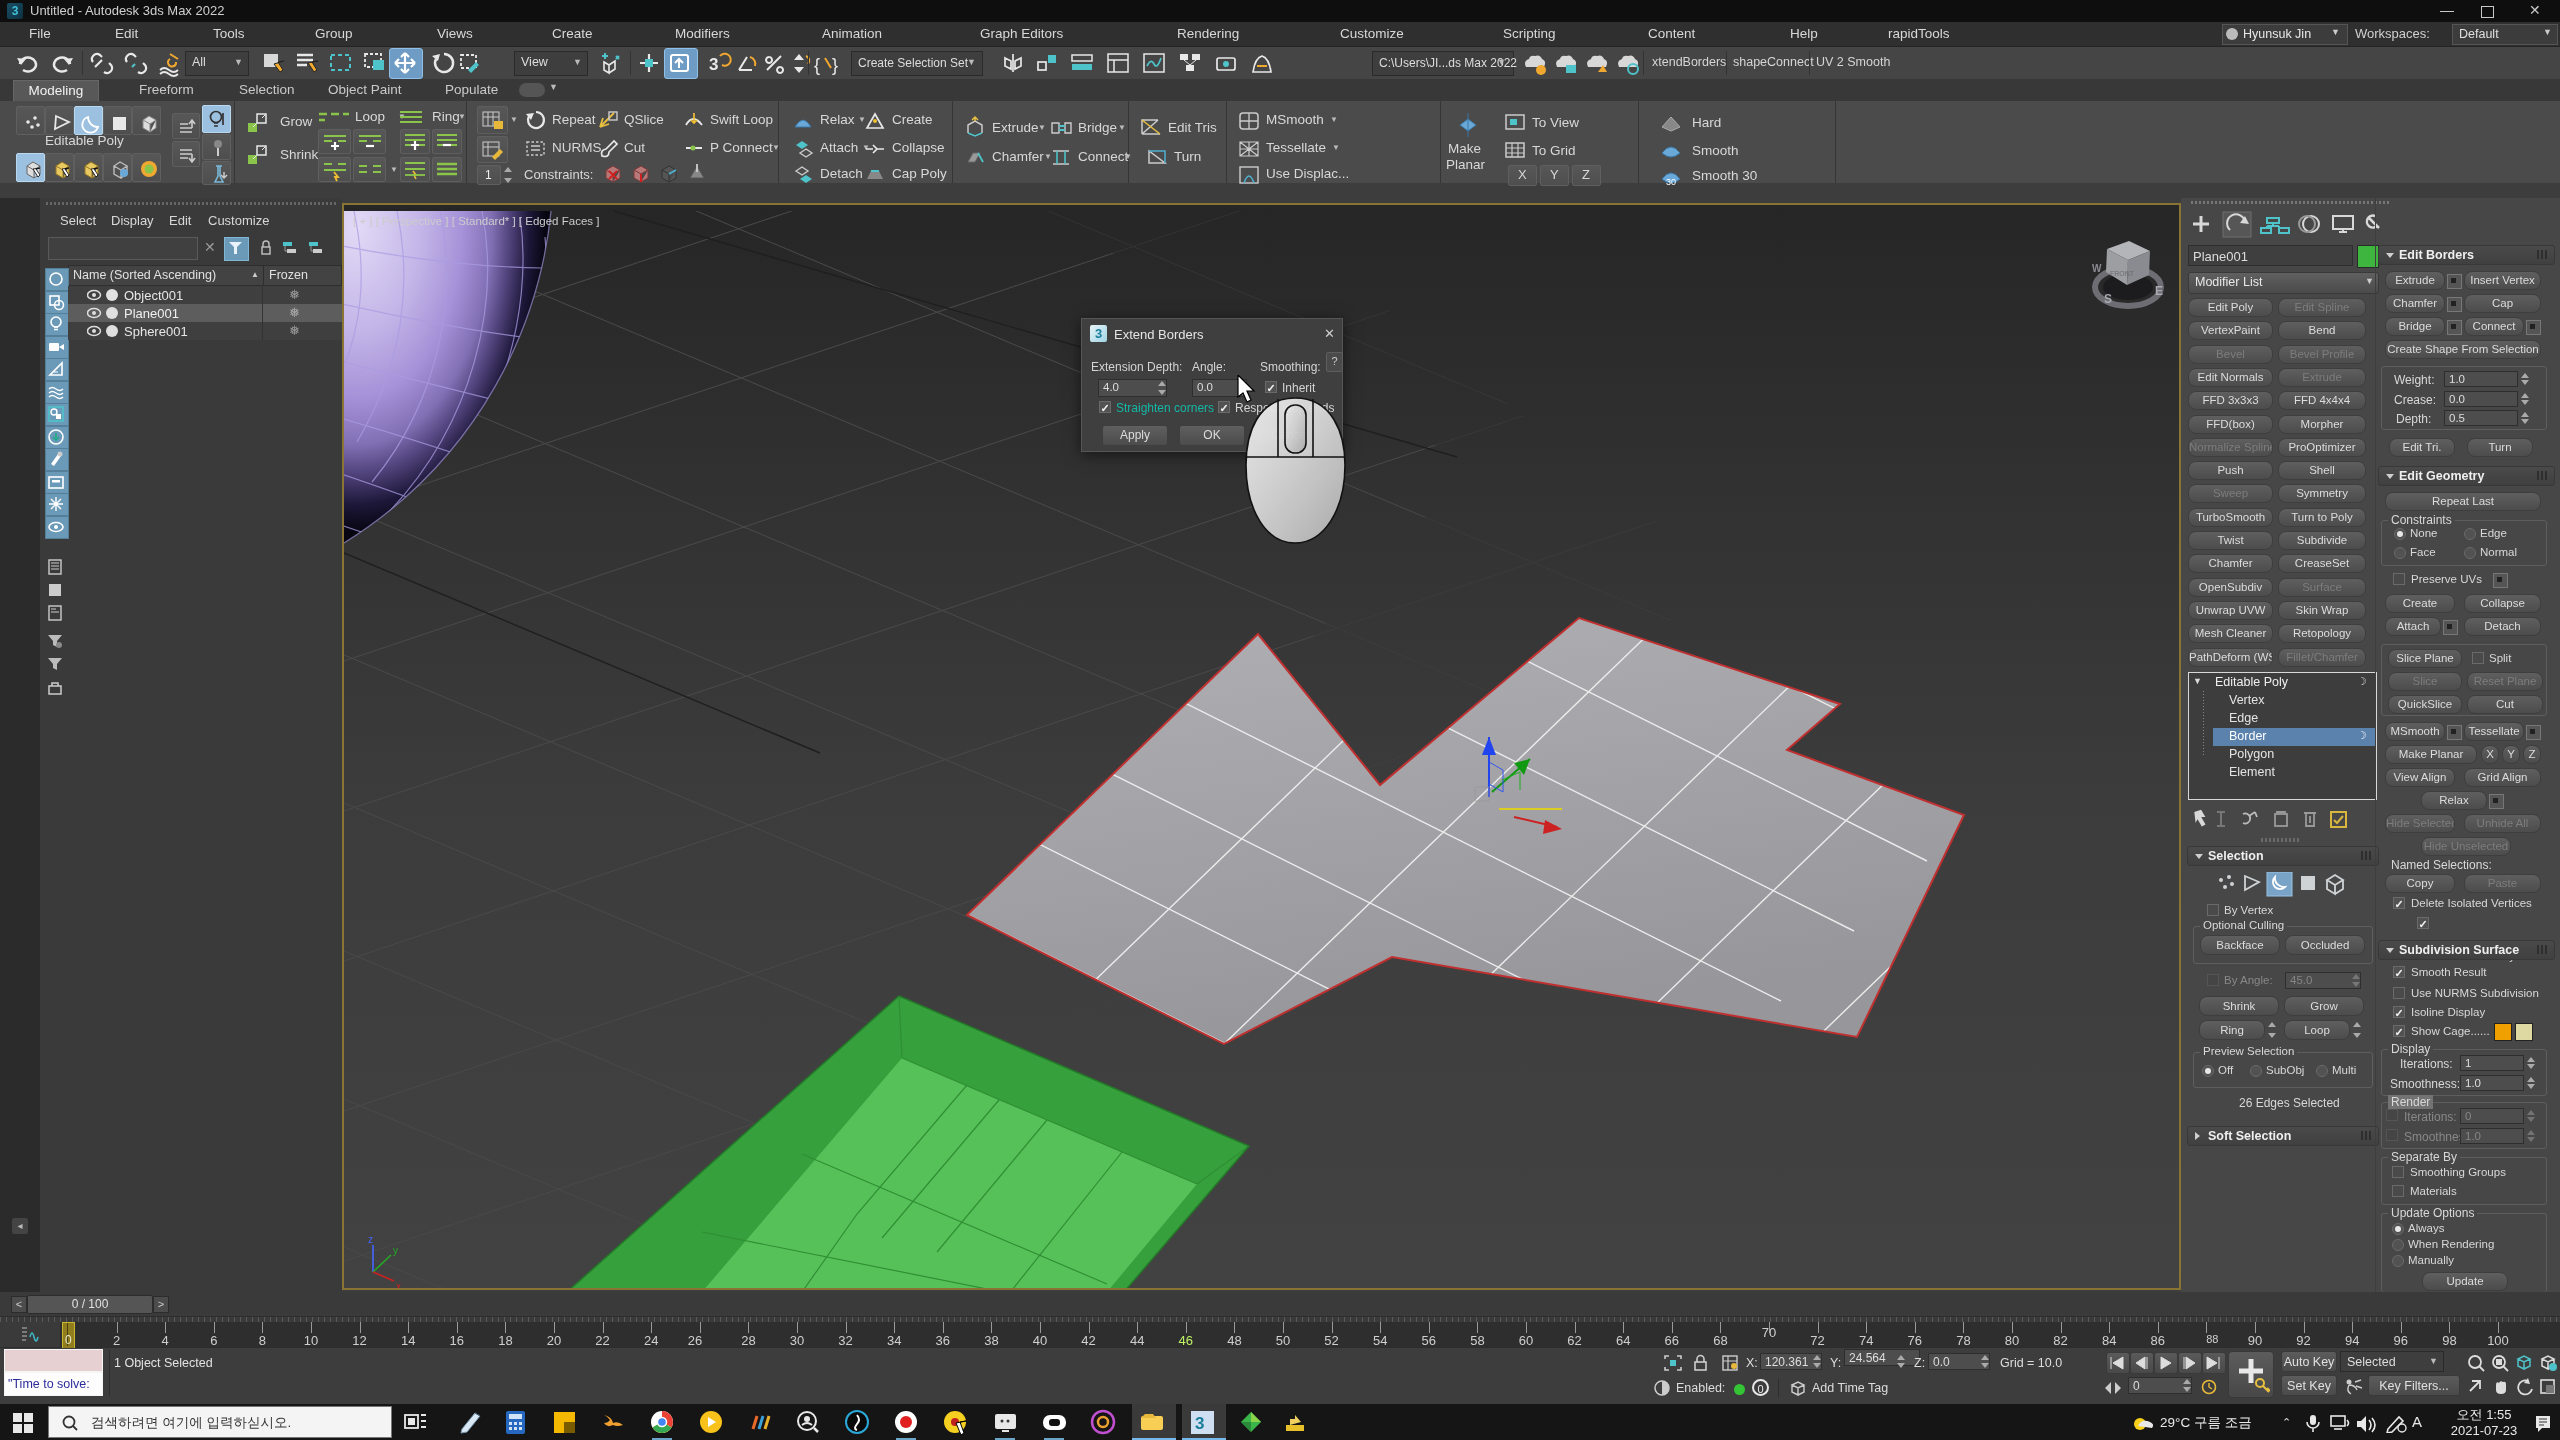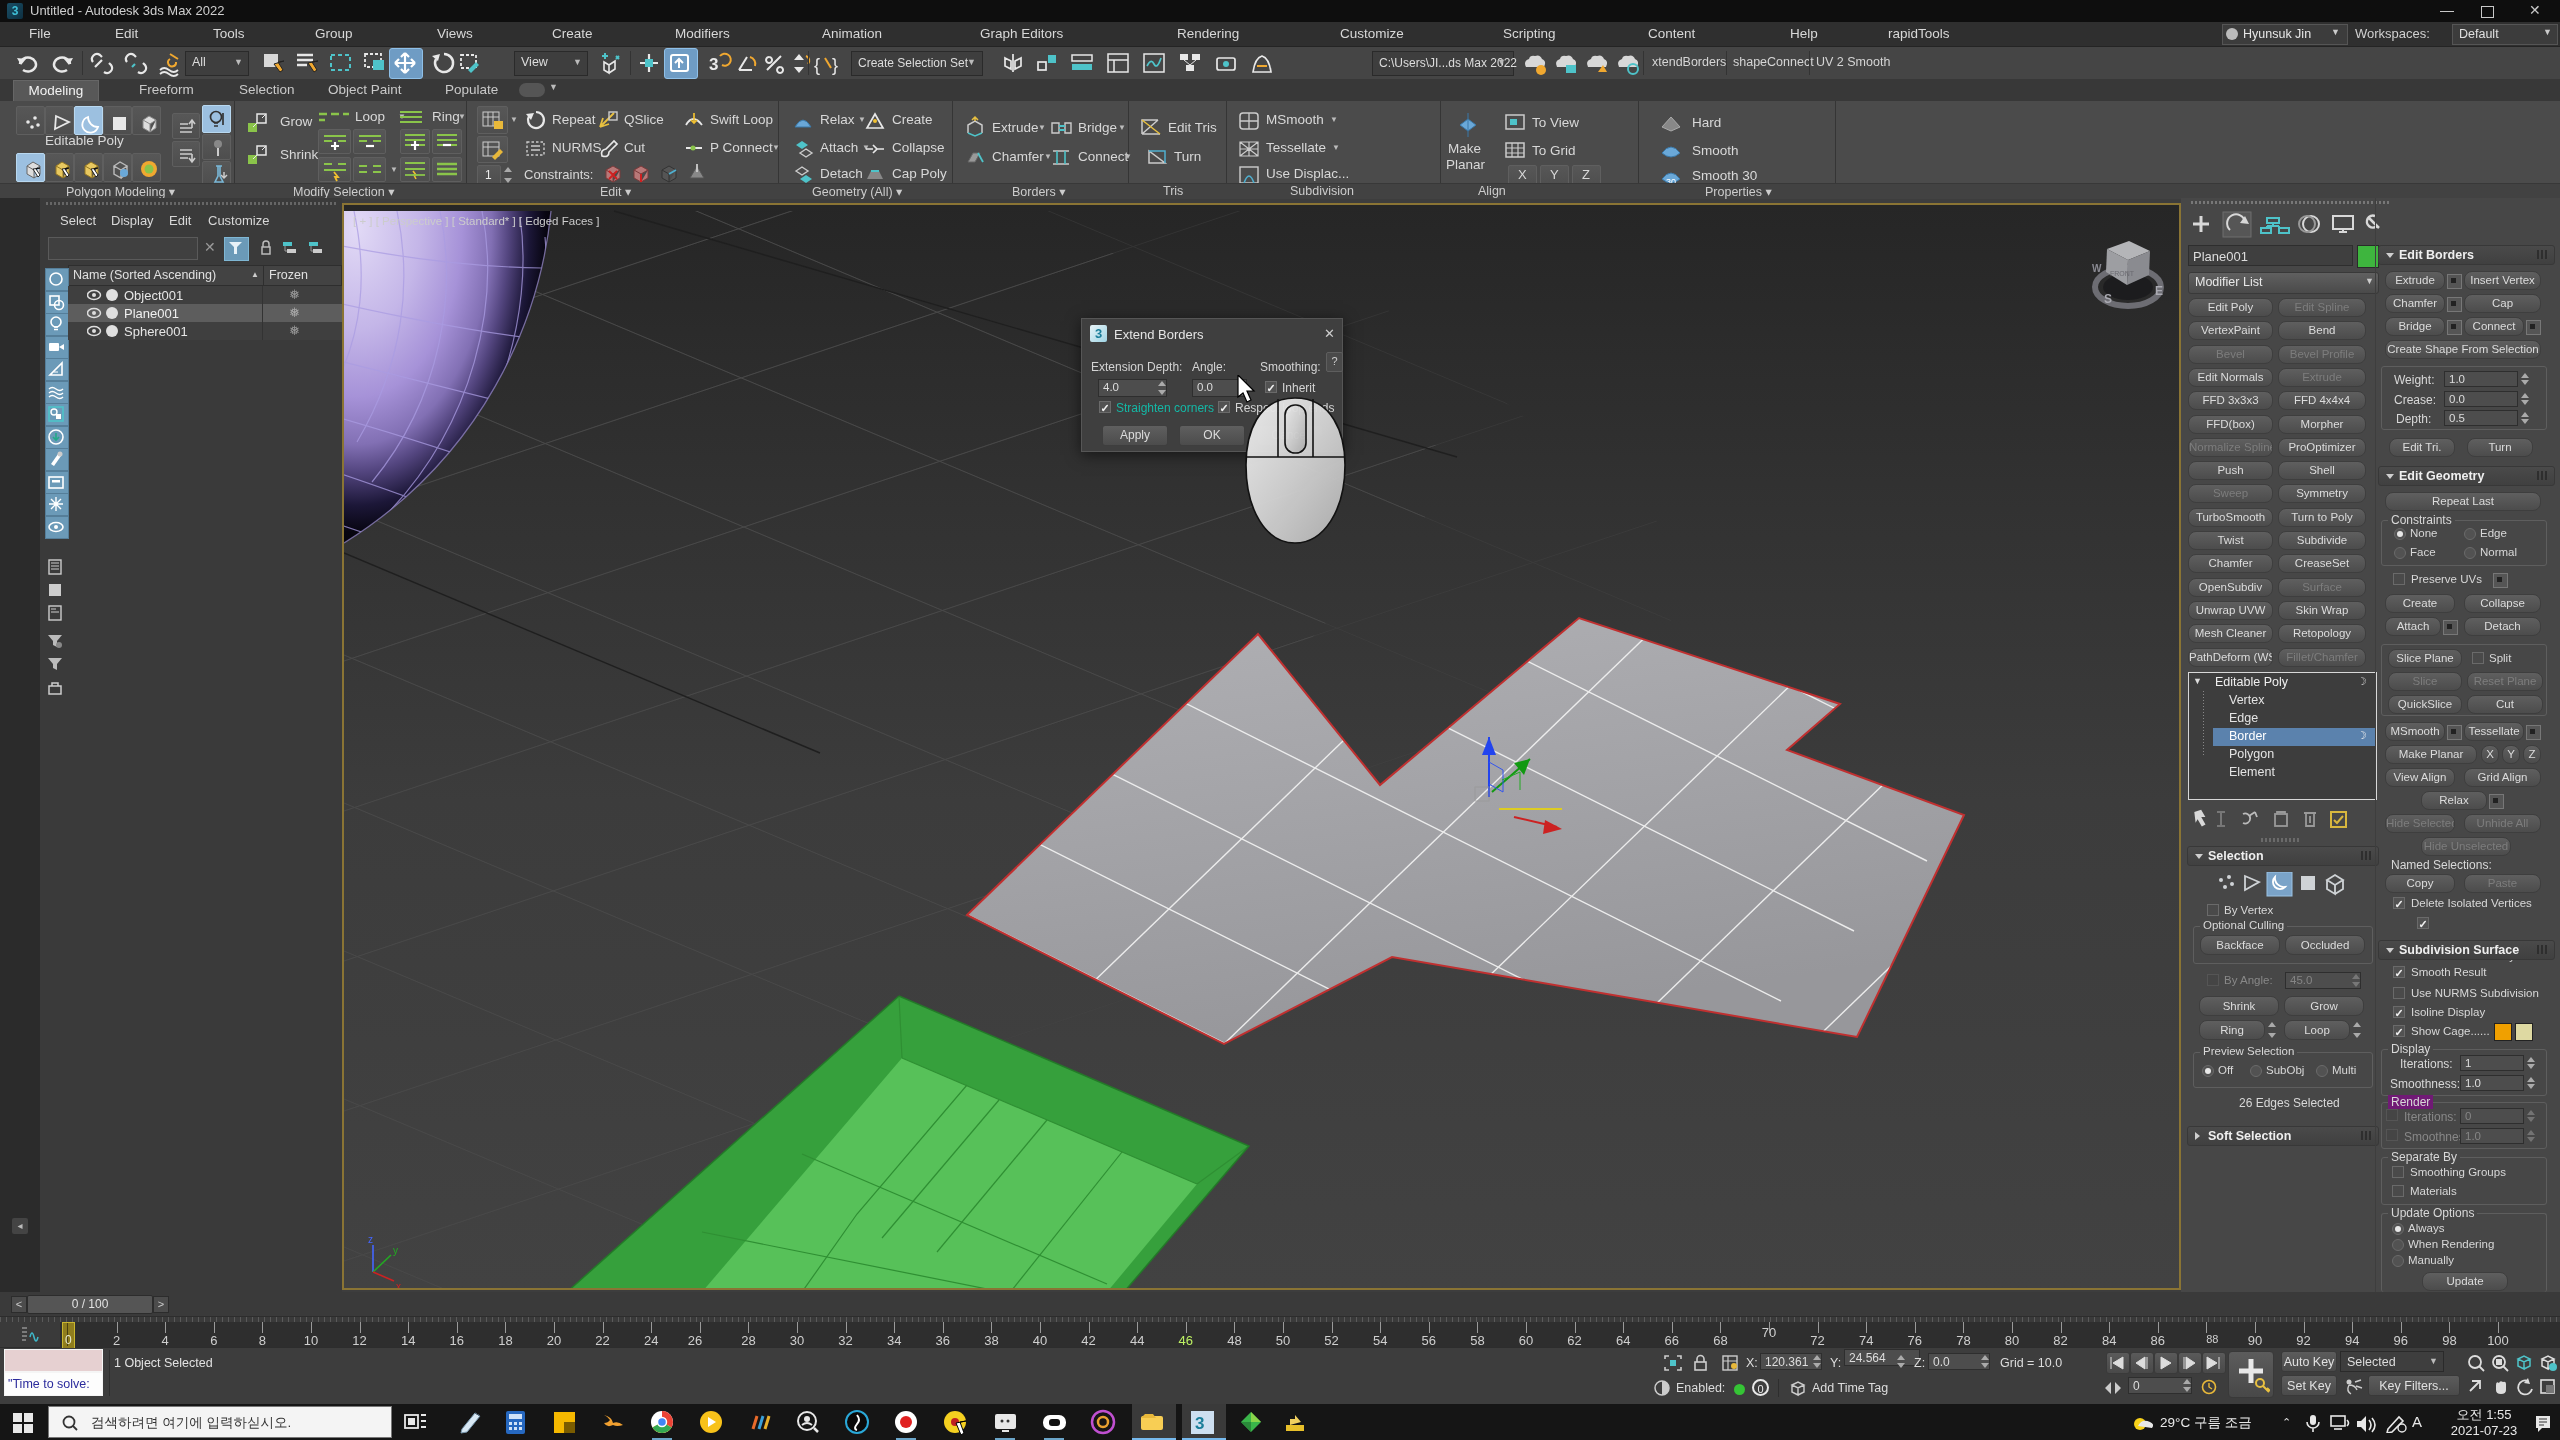--- a/index.html
+++ b/index.html
@@ -553,31 +553,20 @@
         <path d="M4,14 q9,-12 18,0 q-9,8 -18,0 Z" fill="#6aa8d8" stroke="#3a78a8"></path>
       </svg>
       <div class="tx" style="left:1692px;top:42px;font-size:13.5px;color:#d8d8d8">Smooth</div>
       <svg class="a" style="left:1658px;top:64px" width="28" height="22" viewBox="0 0 28 22">
         <path d="M4,14 q9,-12 18,0 q-9,8 -18,0 Z" fill="#6aa8d8" stroke="#3a78a8"></path>
         <text x="8" y="20" font-size="9" fill="#fff">30</text>
       </svg>
       <div class="tx" style="left:1692px;top:67px;font-size:13.5px;color:#d8d8d8">Smooth 30</div>
     </div>
 
-<div class="a" style="left:0;top:183px;width:2560px;height:15px;background:#424242;border-top:1px solid #383838">
-  <div class="tx" style="left:66px;top:0;font-size:12.5px;color:#ccc">Polygon Modeling ▾</div>
-  <div class="tx" style="left:293px;top:0;font-size:12.5px;color:#ccc">Modify Selection ▾</div>
-  <div class="tx" style="left:600px;top:0;font-size:12.5px;color:#ccc">Edit ▾</div>
-  <div class="tx" style="left:812px;top:0;font-size:12.5px;color:#ccc">Geometry (All) ▾</div>
-  <div class="tx" style="left:1012px;top:0;font-size:12.5px;color:#ccc">Borders ▾</div>
-  <div class="tx" style="left:1163px;top:0;font-size:12.5px;color:#ccc">Tris</div>
-  <div class="tx" style="left:1290px;top:0;font-size:12.5px;color:#ccc">Subdivision</div>
-  <div class="tx" style="left:1478px;top:0;font-size:12.5px;color:#ccc">Align</div>
-  <div class="tx" style="left:1705px;top:0;font-size:12.5px;color:#ccc">Properties ▾</div>
-</div>
 
 <div class="a" style="left:0;top:198px;width:40px;height:1094px;background:#2b2b2b">
   <div class="a" style="left:12px;top:1020px;width:16px;height:16px;background:#444;border-radius:2px;color:#bbb;font-size:10px;text-align:center;line-height:16px">◂</div>
 </div>
 
 <div id="explorer" class="a" style="left:40px;top:198px;width:302px;height:1094px;background:#3a3a3a">
   <div class="a" style="left:6px;top:4px;width:290px;height:3px;background:repeating-linear-gradient(90deg,#666 0 2px,transparent 2px 4px)"></div>
   <div class="tx" style="left:20px;top:15px;font-size:13px">Select</div>
   <div class="tx" style="left:71px;top:15px;font-size:13px">Display</div>
   <div class="tx" style="left:129px;top:15px;font-size:13px">Edit</div>
@@ -1198,21 +1187,21 @@
   <div class="grp" style="left:200px;top:851px;width:166px;height:47px">
     <div class="gt" style="background:#474747;font-size:12px">Display</div>
     <div class="lbl" style="left:18px;top:7px;font-size:12px">Iterations:</div>
     <div class="fld" style="left:78px;top:5px;width:64px;height:16px">1</div>
         <div class="spn" style="left:143px;top:5px;height:16px"></div>
     <div class="lbl" style="left:8px;top:27px;font-size:12px">Smoothness:</div>
     <div class="fld" style="left:78px;top:25px;width:64px;height:16px">1.0</div>
         <div class="spn" style="left:143px;top:25px;height:16px"></div>
   </div>
   <div class="grp" style="left:200px;top:904px;width:166px;height:47px">
-    <div class="gt" style="background:#701a75;font-size:12px">Render</div>
+    <div class="gt" style="background:#737373;font-size:12px">Render</div>
     <div class="cb" style="left:4px;top:6px;background:#454545;border-color:#555">&nbsp;</div>
     <div class="lbl" style="left:22px;top:7px;font-size:12px;color:#888">Iterations:</div>
     <div class="fld d" style="left:78px;top:5px;width:64px;height:16px">0</div>
         <div class="spn" style="left:143px;top:5px;height:16px;opacity:0.45"></div>
     <div class="cb" style="left:4px;top:26px;background:#454545;border-color:#555">&nbsp;</div>
     <div class="lbl" style="left:22px;top:27px;font-size:12px;color:#888">Smoothness:</div>
     <div class="fld d" style="left:78px;top:25px;width:64px;height:16px">1.0</div>
         <div class="spn" style="left:143px;top:25px;height:16px;opacity:0.45"></div>
   </div>
   <div class="grp" style="left:200px;top:959px;width:166px;height:48px">

